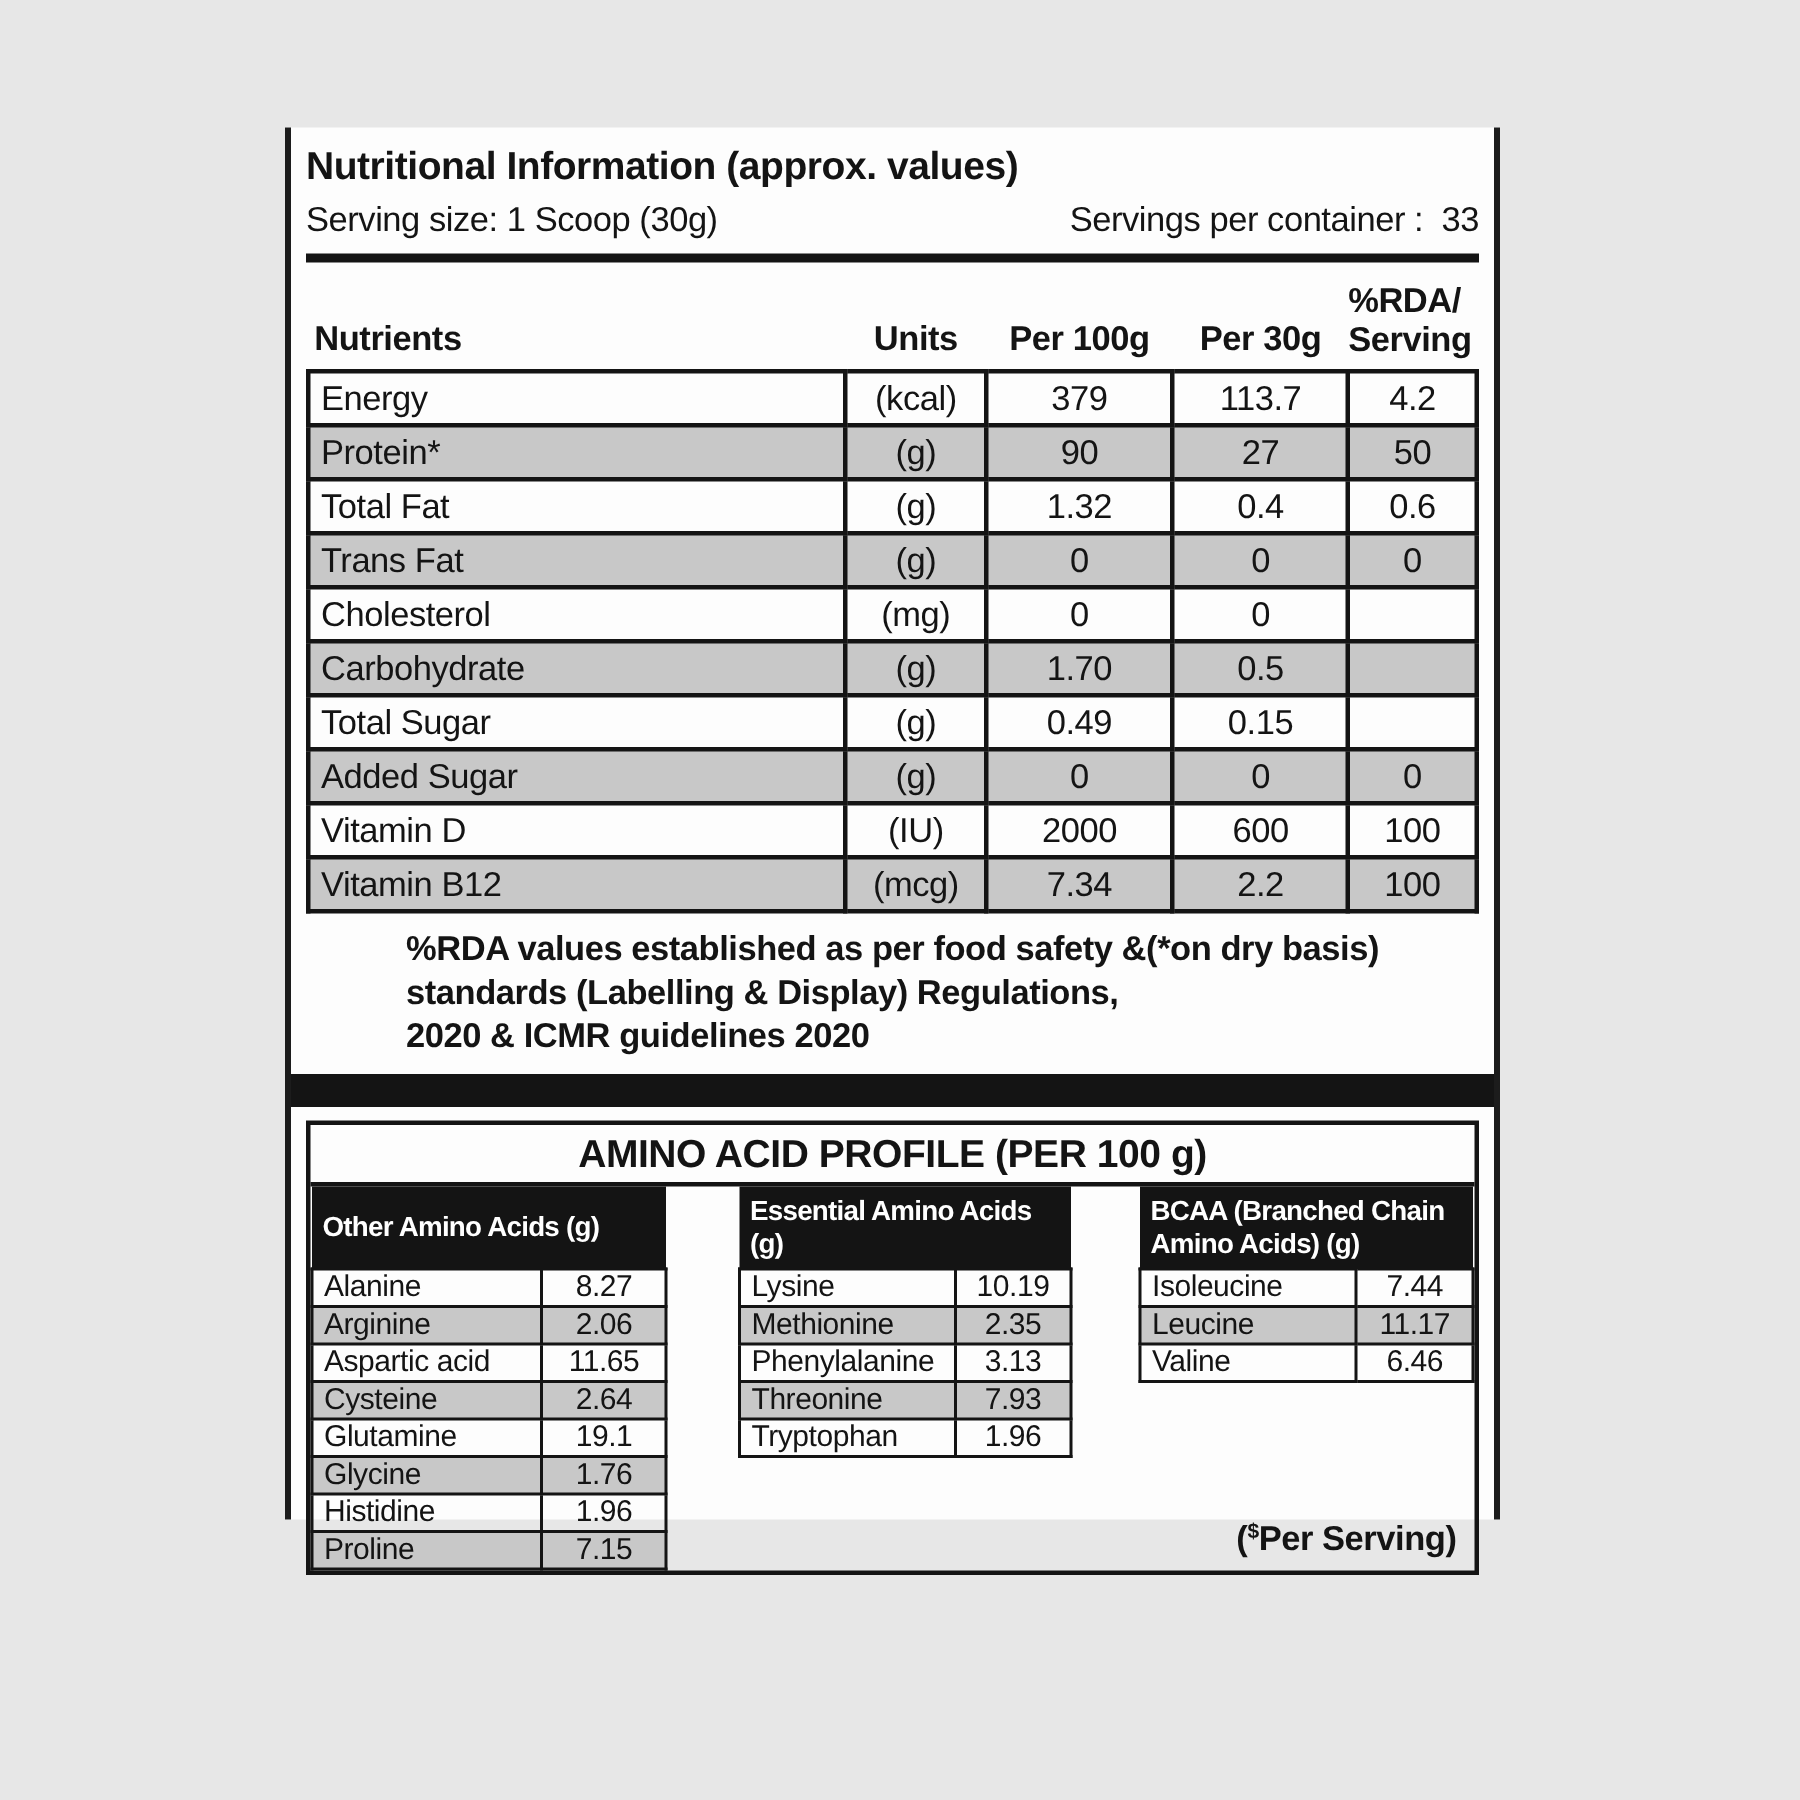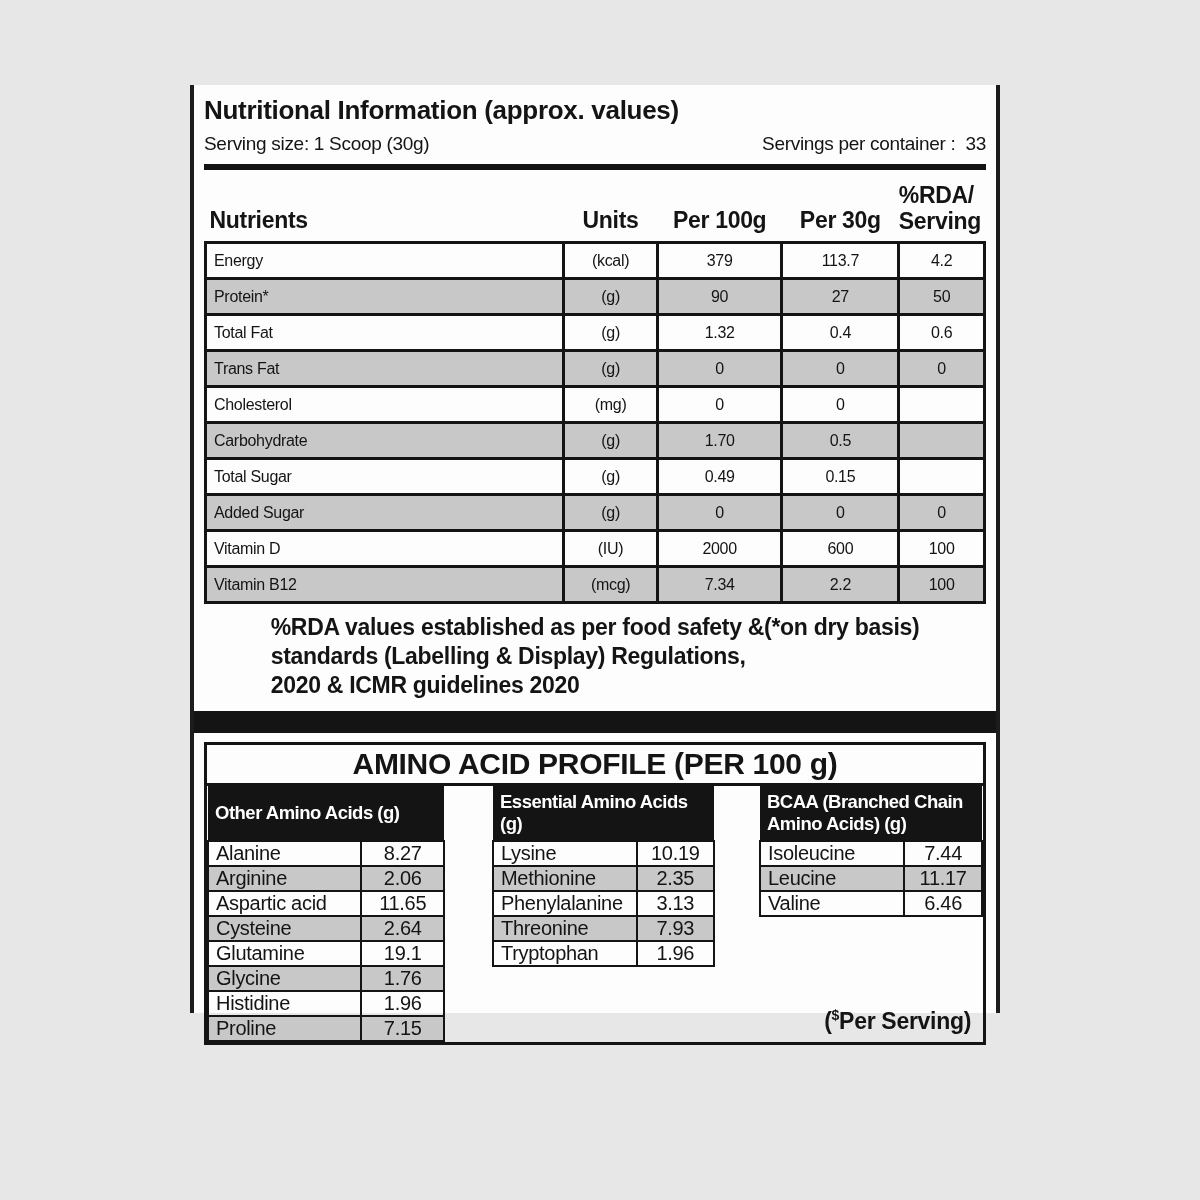--- a/index.html
+++ b/index.html
@@ -16,57 +16,57 @@
     position:absolute; left:190px; top:85px;
     width:810px; height:928px;
     background:#fdfdfd;
     border-left:4px solid #1c1c1c;
     border-right:4px solid #1c1c1c;
     padding:8px 10px 0 10px;
   }
   .nl-title { font-size:26px; font-weight:700; margin-top:2px; }
   .serving-row {
     display:flex; justify-content:space-between;
-    font-size:19px; margin-top:7px; white-space:pre;
+    font-size:23px; margin-top:7px; white-space:pre;
   }
   .thick-rule { height:6px; background:#141414; margin-top:9px; }
 
   table { border-collapse:collapse; width:100%; }
   .main-table thead th {
     border:none; font-size:23px; font-weight:700;
     vertical-align:bottom; padding:12px 0 7px 0;
   }
   .main-table thead th.c-name { text-align:left; padding-left:4px; }
   .main-table thead th.c-mid  { text-align:center; }
   .main-table thead th.c-rda  { text-align:left; }
   .blk { display:block; line-height:26px; }
   .main-table td {
     border:3px solid #141414; height:36px;
-    font-size:16px; text-align:center; padding:0 2px;
+    font-size:23px; text-align:center; padding:0 2px;
   }
   .main-table td.cell-name { text-align:left; padding-left:7px; }
   .main-table tbody tr:nth-child(even) td { background:#c8c8c8; }
   .col-name{width:46%;} .col-unit{width:12%;} .col-100{width:16%;}
   .col-30{width:15%;} .col-rda{width:11%;}
 
   .footnote-row {
     display:flex; justify-content:center;
     margin-top:9px; font-size:23px; font-weight:700; line-height:29px;
   }
   .dry-basis { white-space:nowrap; }
 
   .black-band { height:22px; background:#141414; margin:11px -10px 0 -10px; }
 
   .amino-box {
     margin-top:9px; border:3px solid #141414;
     height:303px; position:relative;
   }
   .amino-title {
     height:41px; line-height:38px; text-align:center;
-    font-size:30px; font-weight:700;
+    font-size:26px; font-weight:700;
     border-bottom:3px solid #141414;
   }
   .amino-content { position:relative; height:256px; }
   .amino-table { position:absolute; top:0; border-collapse:collapse; }
   .amino-table.t1 { left:0; width:238px; }
   .amino-table.t2 { left:285px; width:223px; }
   .amino-table.t3 { right:0; width:224px; }
   .amino-table th {
     background:#141414; color:#ffffff; text-align:left;
     font-size:18.5px; font-weight:700; letter-spacing:-0.5px;

